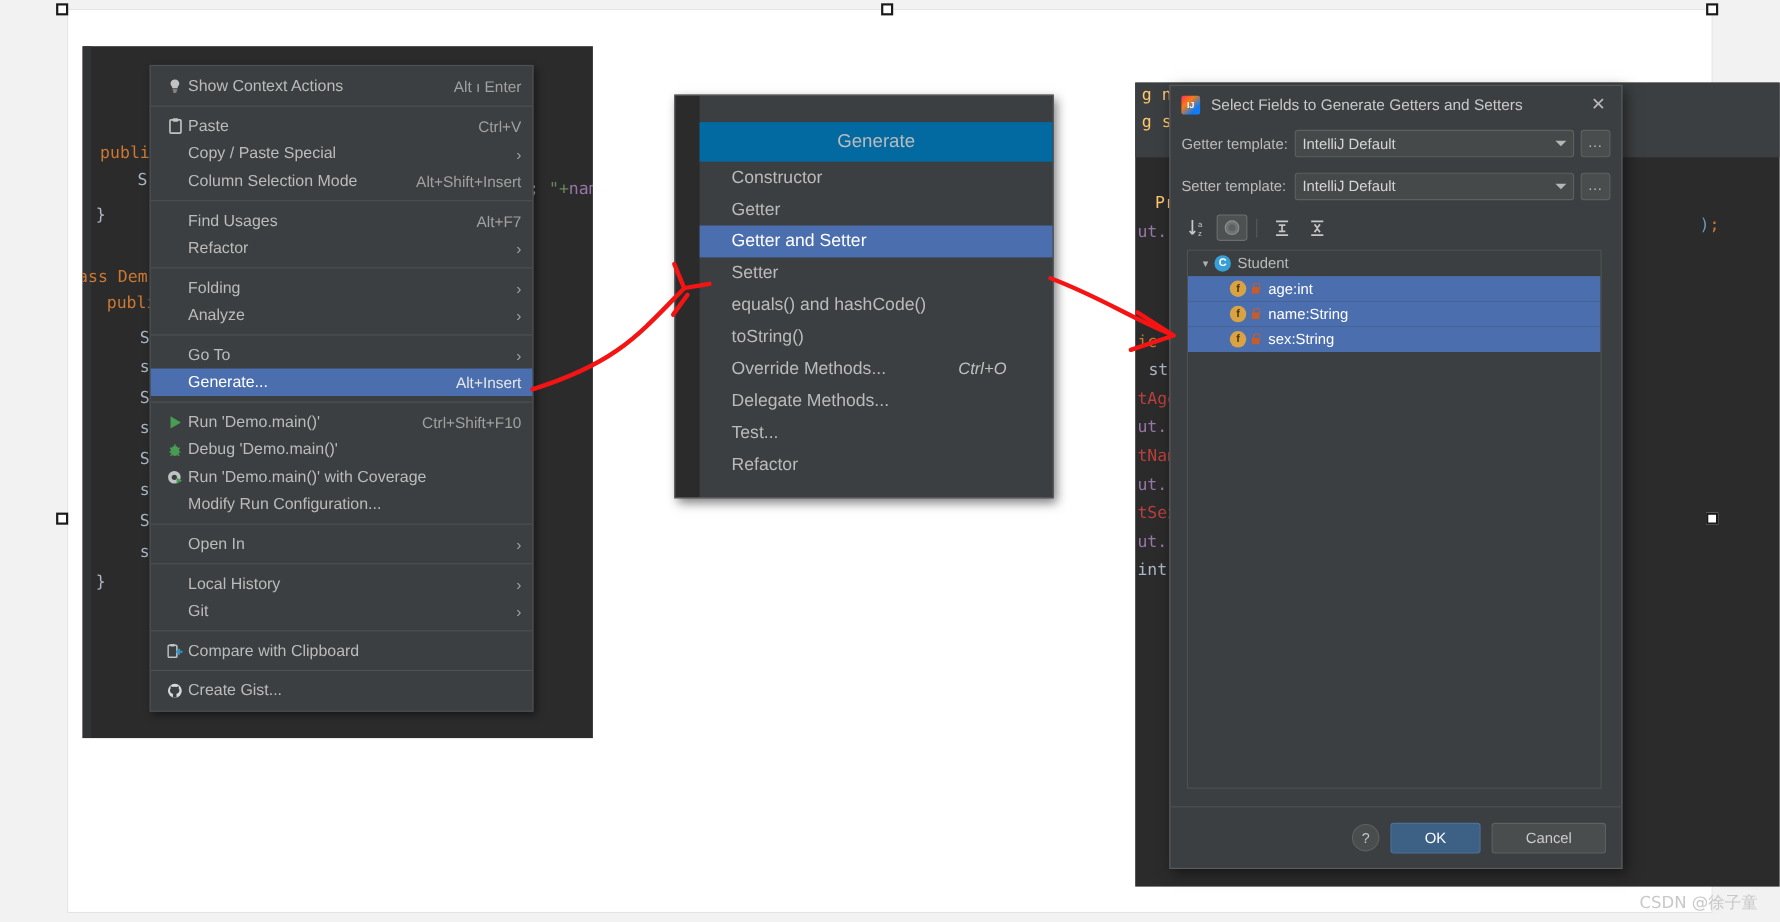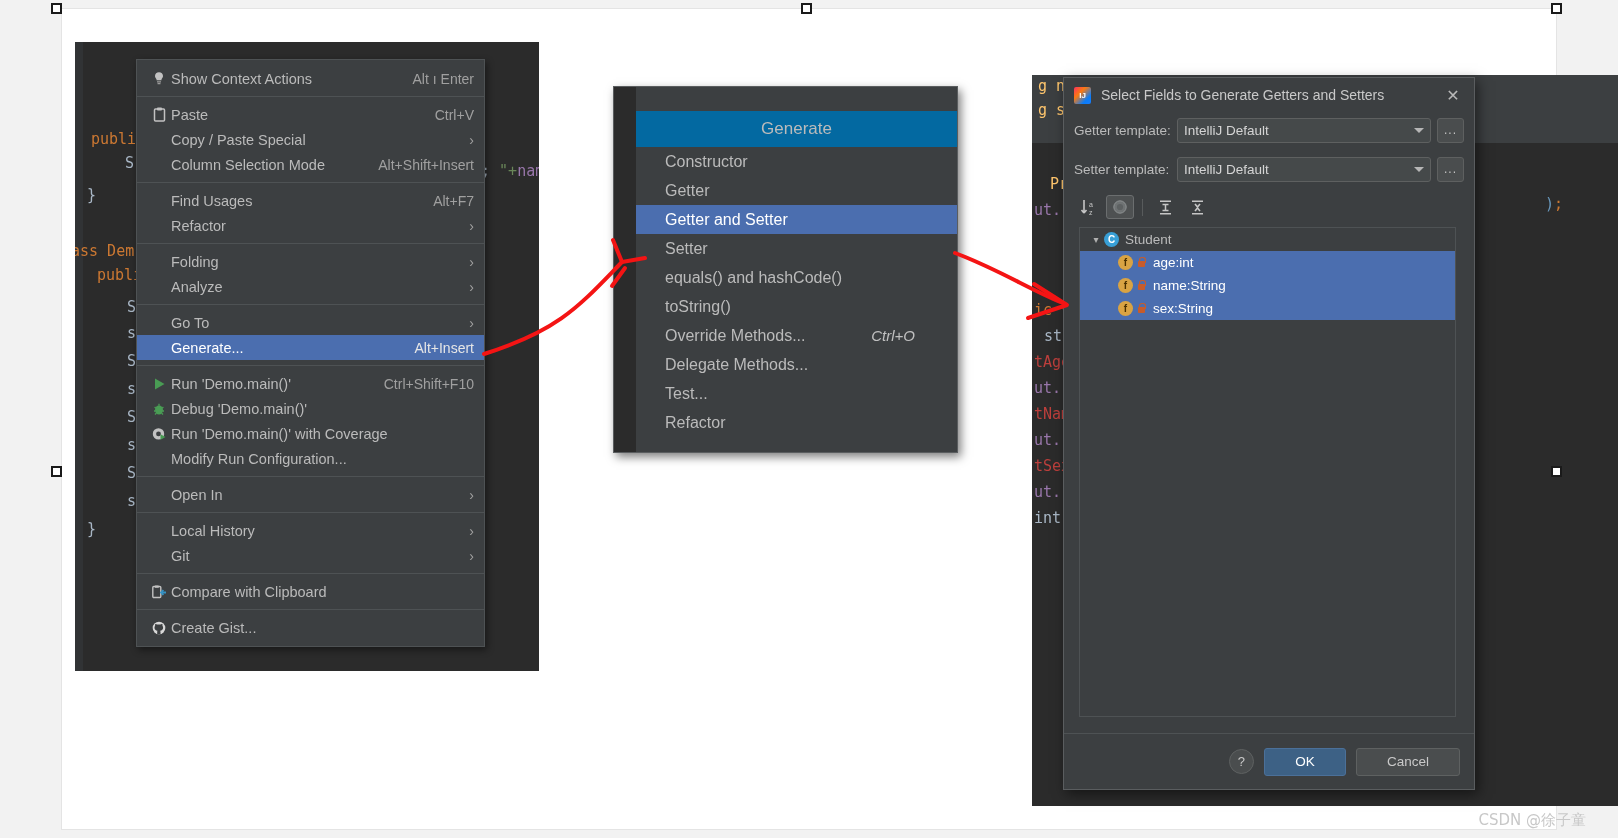--- a/index.html
+++ b/index.html
@@ -320,21 +320,21 @@
   }
   .btn.primary { background: #3d6185; border: 1px solid #4b7099; color: #ffffff; }
   .btn.secondary { background: #4a4d4e; border: 1px solid #5e6161; color: #c9c9c9; }
 
   
   .arrows { position: absolute; left:0; top:0; width:1618px; height:838px; z-index: 50; pointer-events:none; }
 
   
   .watermark {
     position: absolute;
-    right: 32px; bottom: 8px;
+    right: 20px; bottom: 8px;
     color: #c8c8c8;
     font-size: 15px;
     z-index: 55;
     font-family: "DejaVu Sans", sans-serif;
   }
 </style>
 </head>
 <body>
 
 <div id="canvas">

